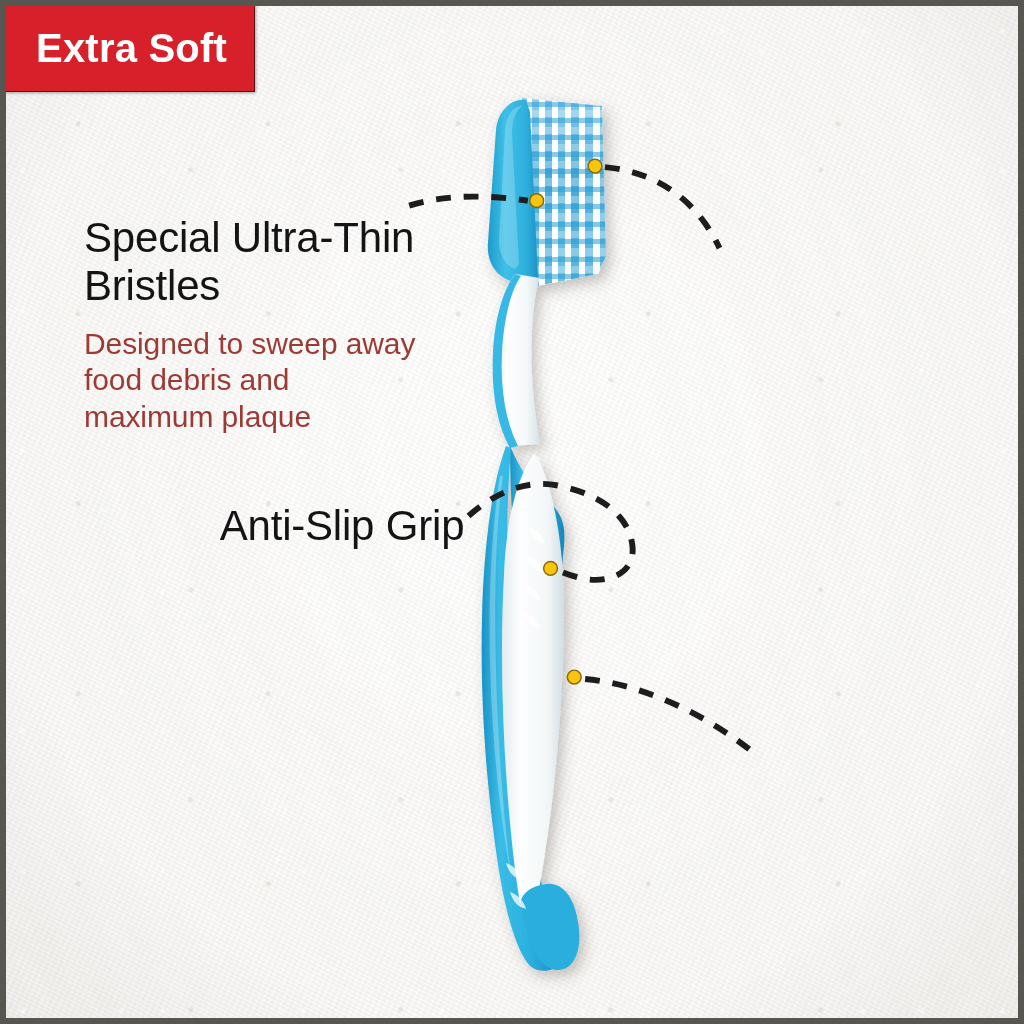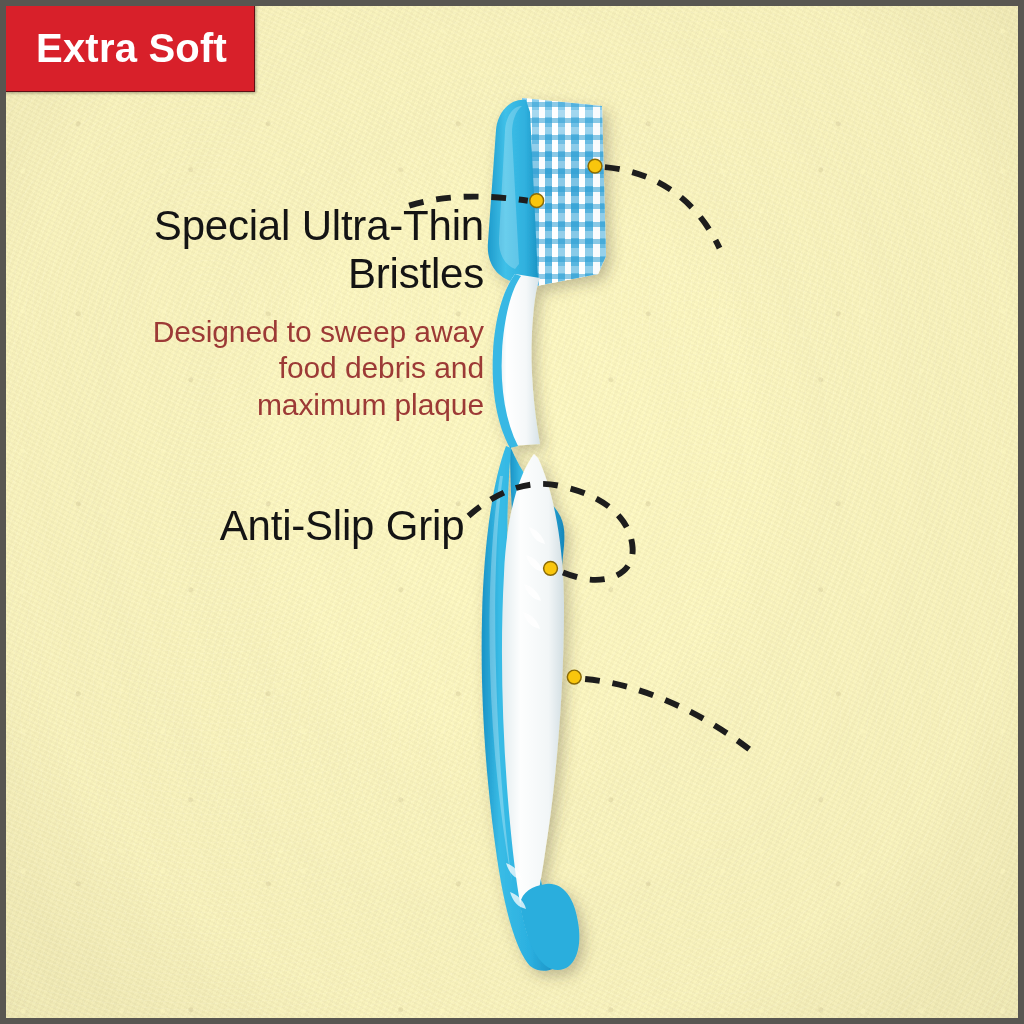--- a/index.html
+++ b/index.html
@@ -13,21 +13,21 @@
     overflow: hidden;
     font-family: "Liberation Sans", sans-serif;
   }
 
   #poster {
     position: relative;
     width: 1024px;
     height: 1024px;
     box-sizing: border-box;
     border: 6px solid #585651;
-    background: #fef9c3;
+    background: #ffffff;
     overflow: hidden;
   }
 
   
   #paper-texture {
     position: absolute;
     inset: 0;
     pointer-events: none;
     background-image:
       radial-gradient(circle at 12% 18%, rgba(255,255,255,.45) 0 2px, transparent 3px),
@@ -92,21 +92,21 @@
     color: #9c3a36;
     font-family: "Liberation Sans", sans-serif;
     font-weight: 300;
     font-size: 30px;
     line-height: 1.22;
     letter-spacing: -.1px;
     white-space: pre-line;
     margin-top: 16px;
   }
 
-  #callout-bristles { left: 78px; top: 196px; width: 400px; text-align: right; }
+  #callout-bristles { left: 78px; top: 208px; width: 400px; text-align: left; }
   #callout-quality  { left: 588px; top: 232px; width: 404px; text-align: center; }
   #callout-grip     { left: 196px; top: 496px; width: 280px; text-align: center; }
   #callout-handle   { left: 570px; top: 748px; width: 420px; text-align: center; }
 
   
   #leaders {
     position: absolute;
     inset: 0;
     z-index: 25;
     pointer-events: none;

